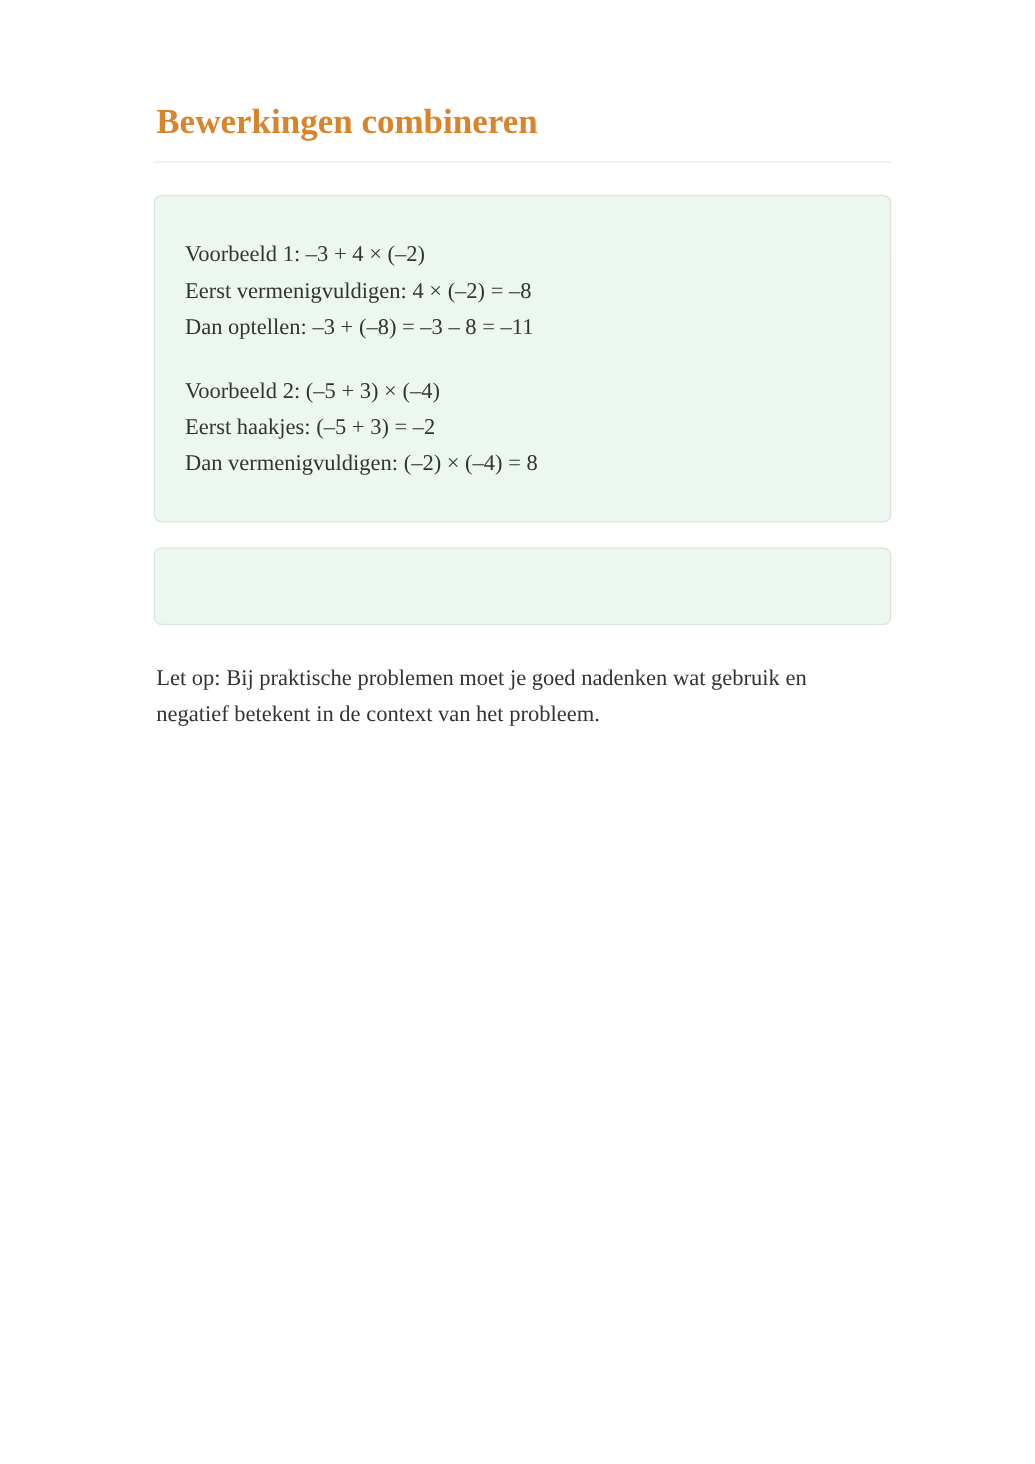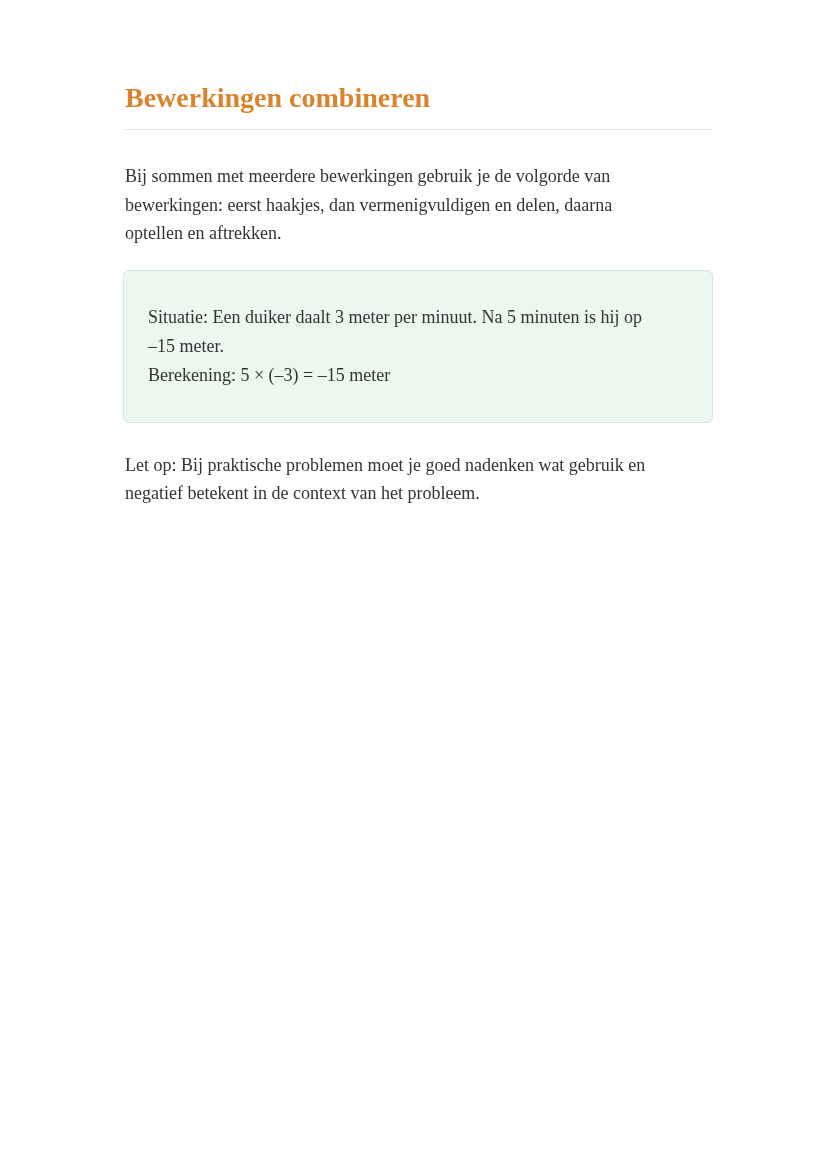--- a/index.html
+++ b/index.html
@@ -78,29 +78,31 @@
 </head>
 <body>
 
 <div class="page">
   <div class="content">
 
     <h1 class="page-title">Bewerkingen combineren</h1>
 
     <hr class="divider">
 
-    <p class="body-paragraph">Bij sommen met meerdere bewerkingen gebruik je de volgorde van
-bewerkingen: eerst haakjes, dan vermenigvuldigen en delen, daarna
-optellen en aftrekken.</p>
 
+    <div class="example-box">
+      <p class="box-paragraph">Voorbeeld 1: –3 + 4 × (–2)
+Eerst vermenigvuldigen: 4 × (–2) = –8
+Dan optellen: –3 + (–8) = –3 – 8 = –11</p>
+      <p class="box-paragraph">Voorbeeld 2: (–5 + 3) × (–4)
+Eerst haakjes: (–5 + 3) = –2
+Dan vermenigvuldigen: (–2) × (–4) = 8</p>
+    </div>
 
 
     <div class="example-box second">
-      <p class="box-paragraph">Situatie: Een duiker daalt 3 meter per minuut. Na 5 minuten is hij op
-–15 meter.
-Berekening: 5 × (–3) = –15 meter</p>
     </div>
 
     <p class="body-paragraph">Let op: Bij praktische problemen moet je goed nadenken wat gebruik en
 negatief betekent in de context van het probleem.</p>
 
   </div>
 </div>
 
 </body></html>

